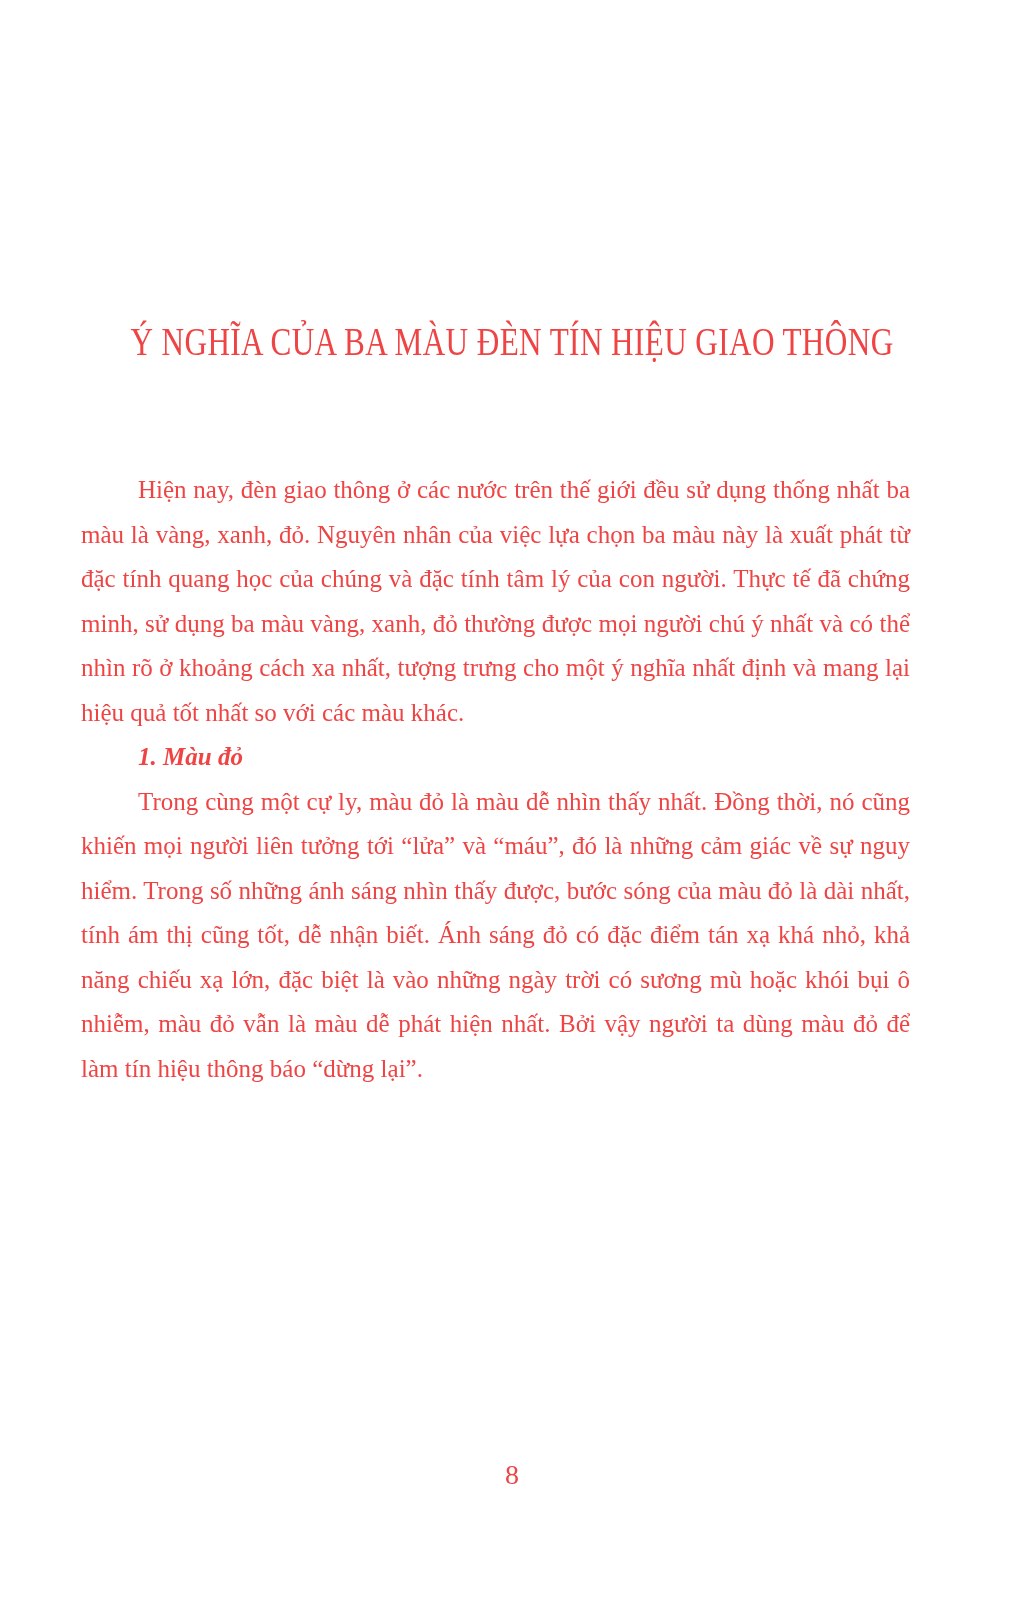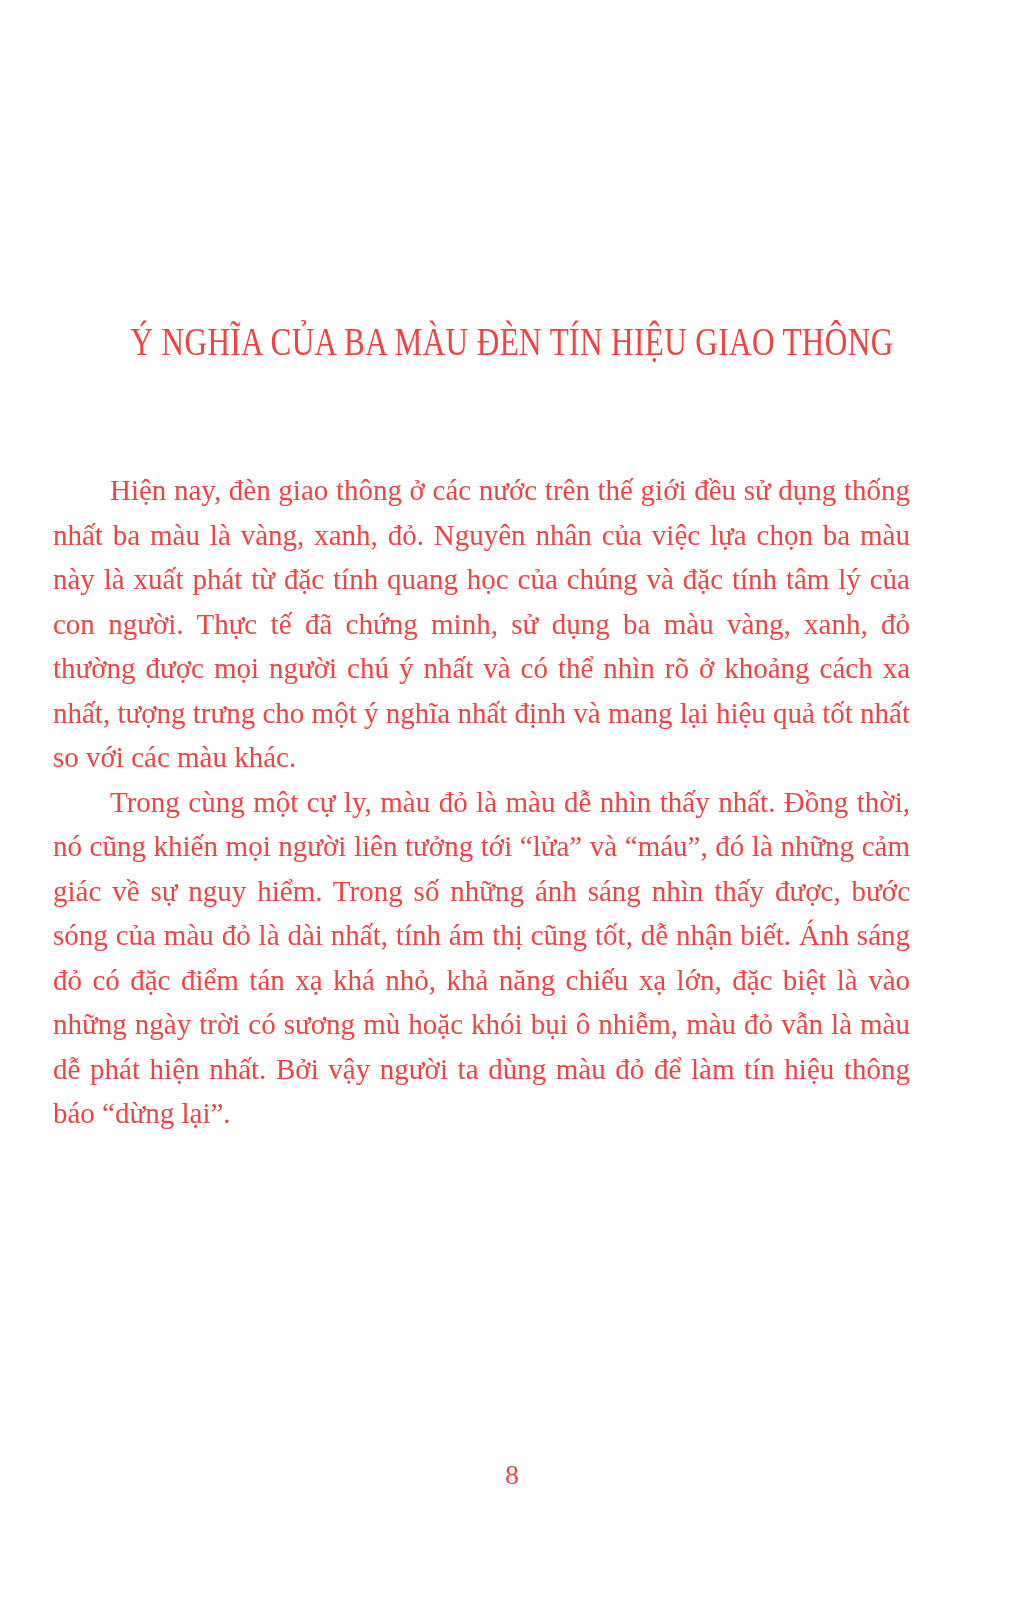--- a/index.html
+++ b/index.html
@@ -23,22 +23,22 @@
     text-align: center;
     font-size: 40px;
     font-weight: normal;
     line-height: 48px;
     white-space: nowrap;
     transform: scaleX(0.78);
     transform-origin: 50% 50%;
     letter-spacing: 0.5px;
   }
   .text-block {
-    margin: 102px 114px 0 53px;
-    font-size: 29px;
+    margin: 102px 114px 0 81px;
+    font-size: 25px;
     line-height: 44.5px;
     text-align: justify;
   }
   .text-block p {
     margin: 0;
     padding: 0;
     text-indent: 57px;
   }
   .section-heading {
     font-weight: bold;
@@ -56,18 +56,19 @@
 </style>
 </head>
 <body>
 
 <div class="page">
 
   <h1 class="title">Ý NGHĨA CỦA BA MÀU ĐÈN TÍN HIỆU GIAO THÔNG</h1>
 
   <div class="text-block">
     <p>Hiện nay, đèn giao thông ở các nước trên thế giới đều sử dụng thống nhất ba màu là vàng, xanh, đỏ. Nguyên nhân của việc lựa chọn ba màu này là xuất phát từ đặc tính quang học của chúng và đặc tính tâm lý của con người. Thực tế đã chứng minh, sử dụng ba màu vàng, xanh, đỏ thường được mọi người chú ý nhất và có thể nhìn rõ ở khoảng cách xa nhất, tượng trưng cho một ý nghĩa nhất định và mang lại hiệu quả tốt nhất so với các màu khác.</p>
+    <p class="section-heading">1. Màu đỏ</p>
     <p>Trong cùng một cự ly, màu đỏ là màu dễ nhìn thấy nhất. Đồng thời, nó cũng khiến mọi người liên tưởng tới “lửa” và “máu”, đó là những cảm giác về sự nguy hiểm. Trong số những ánh sáng nhìn thấy được, bước sóng của màu đỏ là dài nhất, tính ám thị cũng tốt, dễ nhận biết. Ánh sáng đỏ có đặc điểm tán xạ khá nhỏ, khả năng chiếu xạ lớn, đặc biệt là vào những ngày trời có sương mù hoặc khói bụi ô nhiễm, màu đỏ vẫn là màu dễ phát hiện nhất. Bởi vậy người ta dùng màu đỏ để làm tín hiệu thông báo “dừng lại”.</p>
   </div>
 
   <div class="page-number">8</div>
 
 </div>
 
 </body></html>

